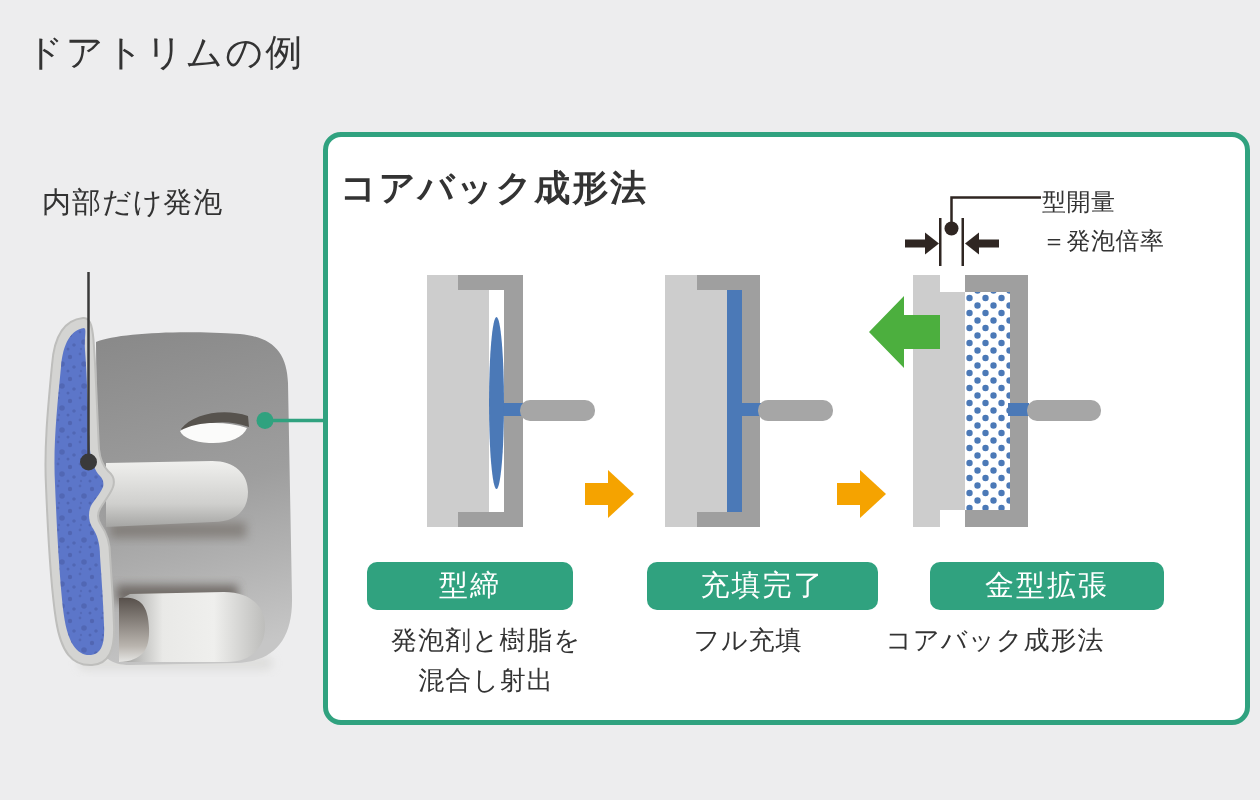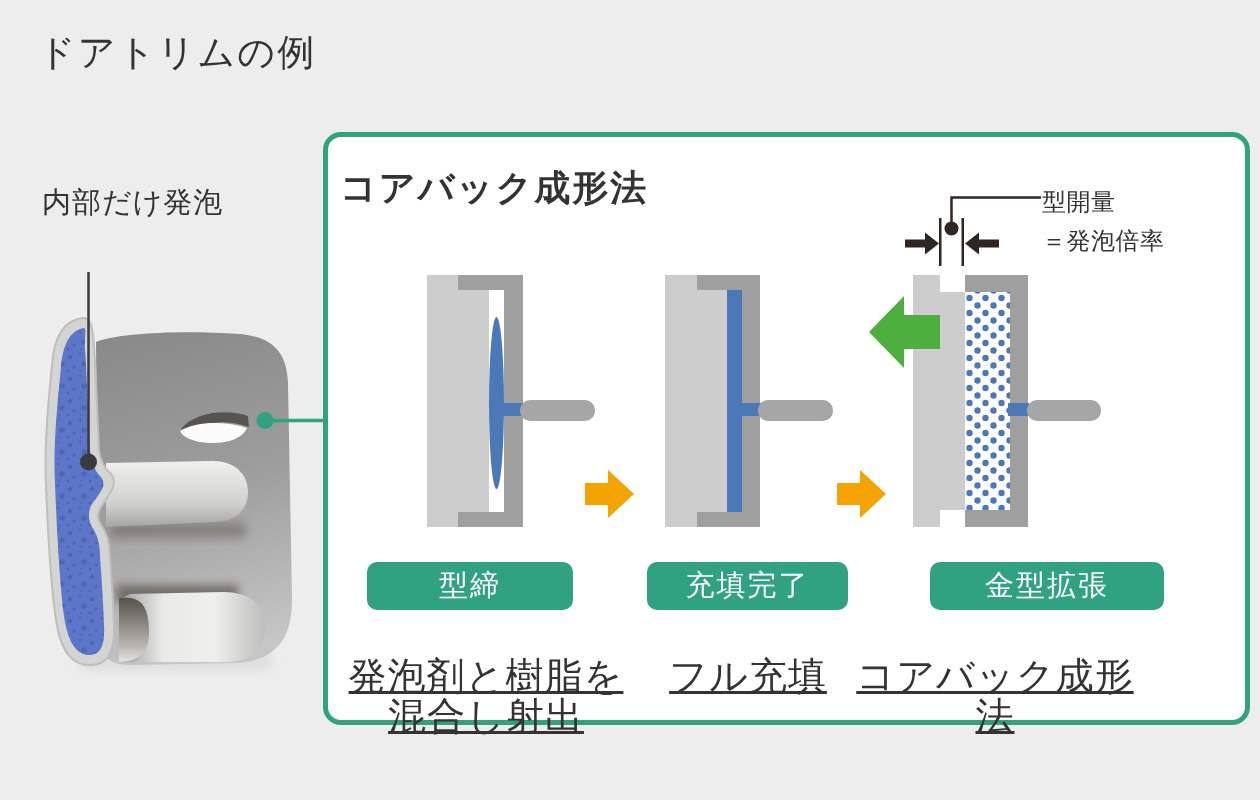--- a/index.html
+++ b/index.html
@@ -3,30 +3,30 @@
 <meta charset="utf-8">
 <style>
   :root{
     --bg:#EDEDEE; --ink:#333333; --green:#30A27F; --greenArrow:#4CAF3E;
     --orange:#F5A300; --moldLight:#CDCDCD; --moldDark:#9F9F9F; --rod:#A6A6A6;
     --resinBlue:#4B79B7; --markDark:#2F2622; --skin:#D4D4D2; --coreBlue:#5C76C9; --boxBg:#FFFFFF;
   }
   *{margin:0;padding:0;box-sizing:border-box;}
   body{font-family:"Liberation Sans","DejaVu Sans",sans-serif;background:var(--bg);}
   .root{position:relative;width:1260px;height:800px;background:var(--bg);overflow:hidden;color:var(--ink);}
-  .main-title{position:absolute;left:38px;top:28px;font-size:37px;font-weight:500;letter-spacing:2px;color:var(--ink);font-family:Liberation Serif, serif;}
+  .main-title{position:absolute;left:26px;top:28px;font-size:37px;font-weight:500;letter-spacing:2px;color:var(--ink);font-family:Liberation Serif, serif;}
   .trim-label{position:absolute;left:42px;top:182px;font-size:29px;font-weight:500;line-height:41px;letter-spacing:1px;color:var(--ink);}
   .panel-box{position:absolute;left:323px;top:132px;width:927px;height:593px;background:var(--boxBg);border:5px solid var(--green);border-radius:18px;}
   .panel-title{position:absolute;left:340px;top:164px;font-size:36px;font-weight:700;letter-spacing:2px;color:var(--ink);}
   .annotation{position:absolute;left:1042px;top:182px;font-size:24px;font-weight:400;line-height:39px;letter-spacing:0.5px;color:var(--ink);}
   .gfx{position:absolute;left:0;top:0;}
   .pill{position:absolute;top:562px;height:48px;border-radius:10px;background:var(--green);color:#fff;
         font-size:29px;font-weight:500;letter-spacing:2px;line-height:47px;text-align:center;}
-  .pill1{left:367px;width:206px;} .pill2{left:647px;width:201px;} .pill3{left:930px;width:234px;}
-  .caption{position:absolute;top:656px;width:280px;text-align:center;font-size:38px;font-weight:500;line-height:40px;letter-spacing:1px;color:var(--ink);text-decoration:underline;}
+  .pill1{left:367px;width:206px;} .pill2{left:647px;width:231px;} .pill3{left:930px;width:234px;}
+  .caption{position:absolute;top:620px;width:280px;text-align:center;font-size:26px;font-weight:500;line-height:40px;letter-spacing:1px;color:var(--ink);}
   .cap1{left:346px;} .cap2{left:608px;} .cap3{left:855px;}
 </style>
 </head>
 <body>
 
 <div class="root">
 
   <h1 class="main-title">ドアトリムの例</h1>
 
   <div class="trim-label">

